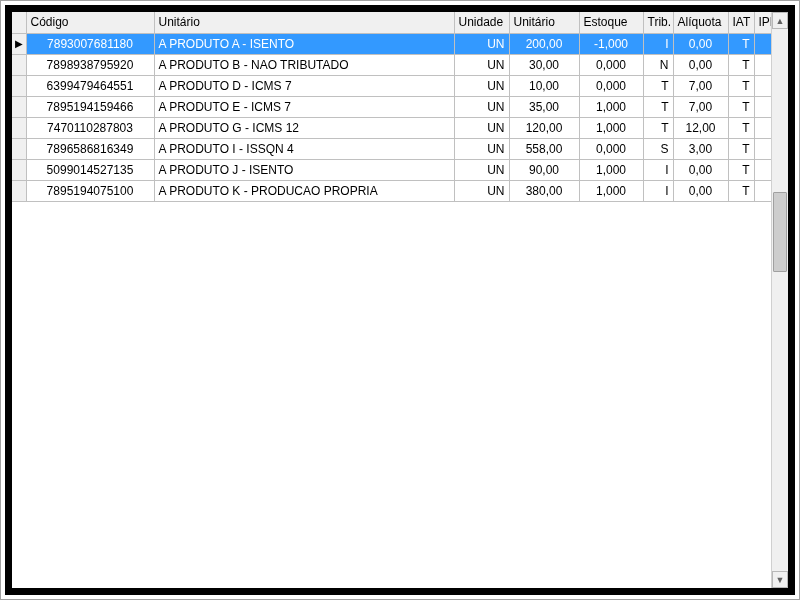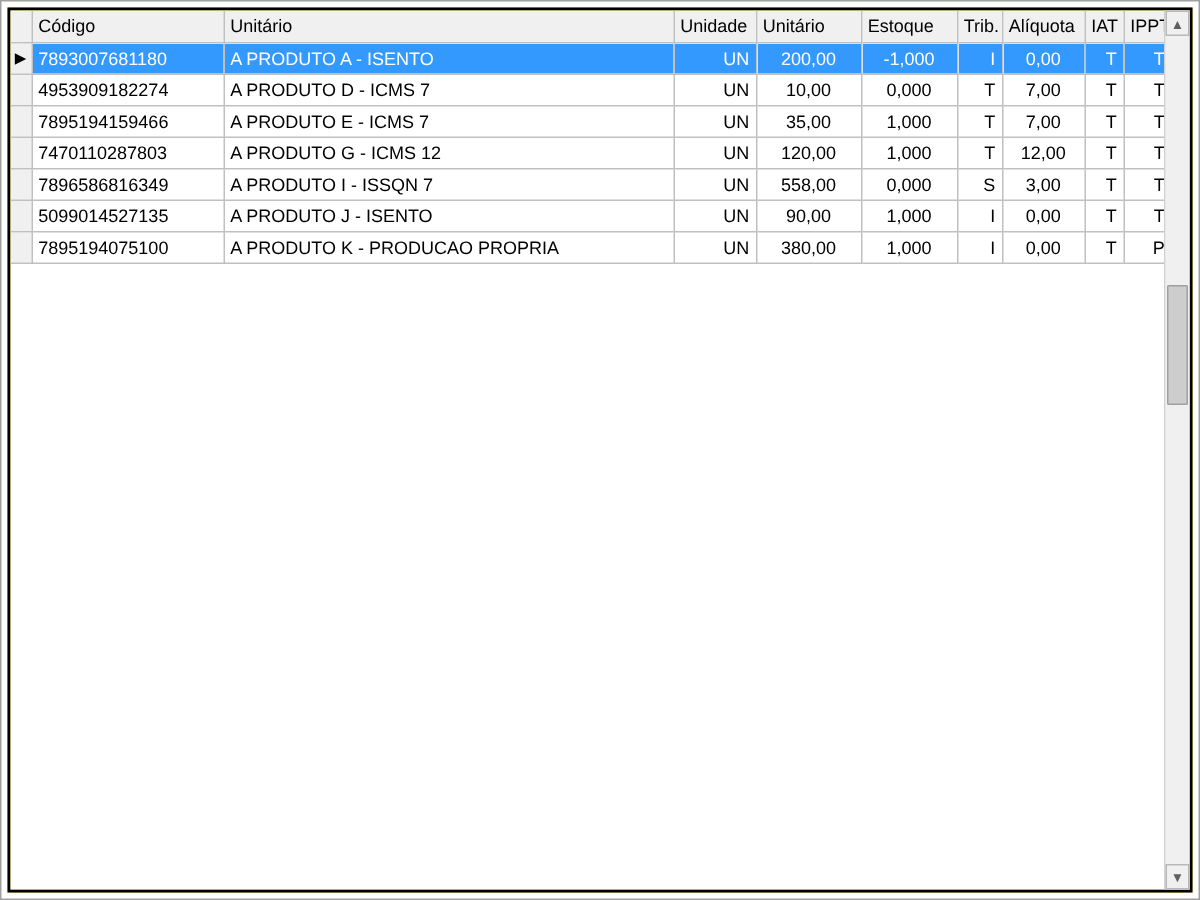--- a/index.html
+++ b/index.html
@@ -19,21 +19,21 @@
       background: #fff;
       border: 1px solid #a0a0a0;
       position: relative;
     }
     .inner-border {
       position: absolute;
       left: 4px;
       top: 4px;
       right: 4px;
       bottom: 4px;
-      border: 2px solid #000000;
+      border: 7px solid #000000;
       background: #eab308;
     }
     .grid-container {
       position: absolute;
       left: 0;
       top: 0;
       right: 17px;
       bottom: 0;
       overflow: hidden;
       background: #fff;
@@ -66,21 +66,21 @@
     .col-unidade   { width: 55px;  }
     .col-unitario  { width: 70px;  }
     .col-estoque   { width: 64px;  }
     .col-trib      { width: 30px;  }
     .col-aliquota  { width: 55px;  }
     .col-iat       { width: 26px;  }
     .col-ippt      { width: 32px;  }
 
     td.num { text-align: center; }
     td.ctr { text-align: right; }
-    td.codigo { text-align: left; }
+    td.codigo { text-align: center; }
 
     tr.selected td { background: #3399ff; color: #fff; }
 
     .row-indicator {
       background: #f0f0f0;
       border-right: 1px solid #c0c0c0;
       border-bottom: 1px solid #c0c0c0;
       text-align: center;
       padding: 0;
       font-size: 10px;
@@ -166,21 +166,33 @@
               <td class="ctr">UN</td>
               <td class="num">200,00</td>
               <td class="num">-1,000</td>
               <td class="ctr">I</td>
               <td class="num">0,00</td>
               <td class="ctr">T</td>
               <td class="ctr">T</td>
             </tr>
             <tr>
               <td class="row-indicator"></td>
-              <td class="codigo">4953909182274</td>
+              <td class="codigo">7898938795920</td>
+              <td>A PRODUTO B - NAO TRIBUTADO</td>
+              <td class="ctr">UN</td>
+              <td class="num">30,00</td>
+              <td class="num">0,000</td>
+              <td class="ctr">N</td>
+              <td class="num">0,00</td>
+              <td class="ctr">T</td>
+              <td class="ctr">T</td>
+            </tr>
+            <tr>
+              <td class="row-indicator"></td>
+              <td class="codigo">6399479464551</td>
               <td>A PRODUTO D - ICMS 7</td>
               <td class="ctr">UN</td>
               <td class="num">10,00</td>
               <td class="num">0,000</td>
               <td class="ctr">T</td>
               <td class="num">7,00</td>
               <td class="ctr">T</td>
               <td class="ctr">T</td>
             </tr>
             <tr>
@@ -203,21 +215,21 @@
               <td class="num">120,00</td>
               <td class="num">1,000</td>
               <td class="ctr">T</td>
               <td class="num">12,00</td>
               <td class="ctr">T</td>
               <td class="ctr">T</td>
             </tr>
             <tr>
               <td class="row-indicator"></td>
               <td class="codigo">7896586816349</td>
-              <td>A PRODUTO I - ISSQN 7</td>
+              <td>A PRODUTO I - ISSQN 4</td>
               <td class="ctr">UN</td>
               <td class="num">558,00</td>
               <td class="num">0,000</td>
               <td class="ctr">S</td>
               <td class="num">3,00</td>
               <td class="ctr">T</td>
               <td class="ctr">T</td>
             </tr>
             <tr>
               <td class="row-indicator"></td>

